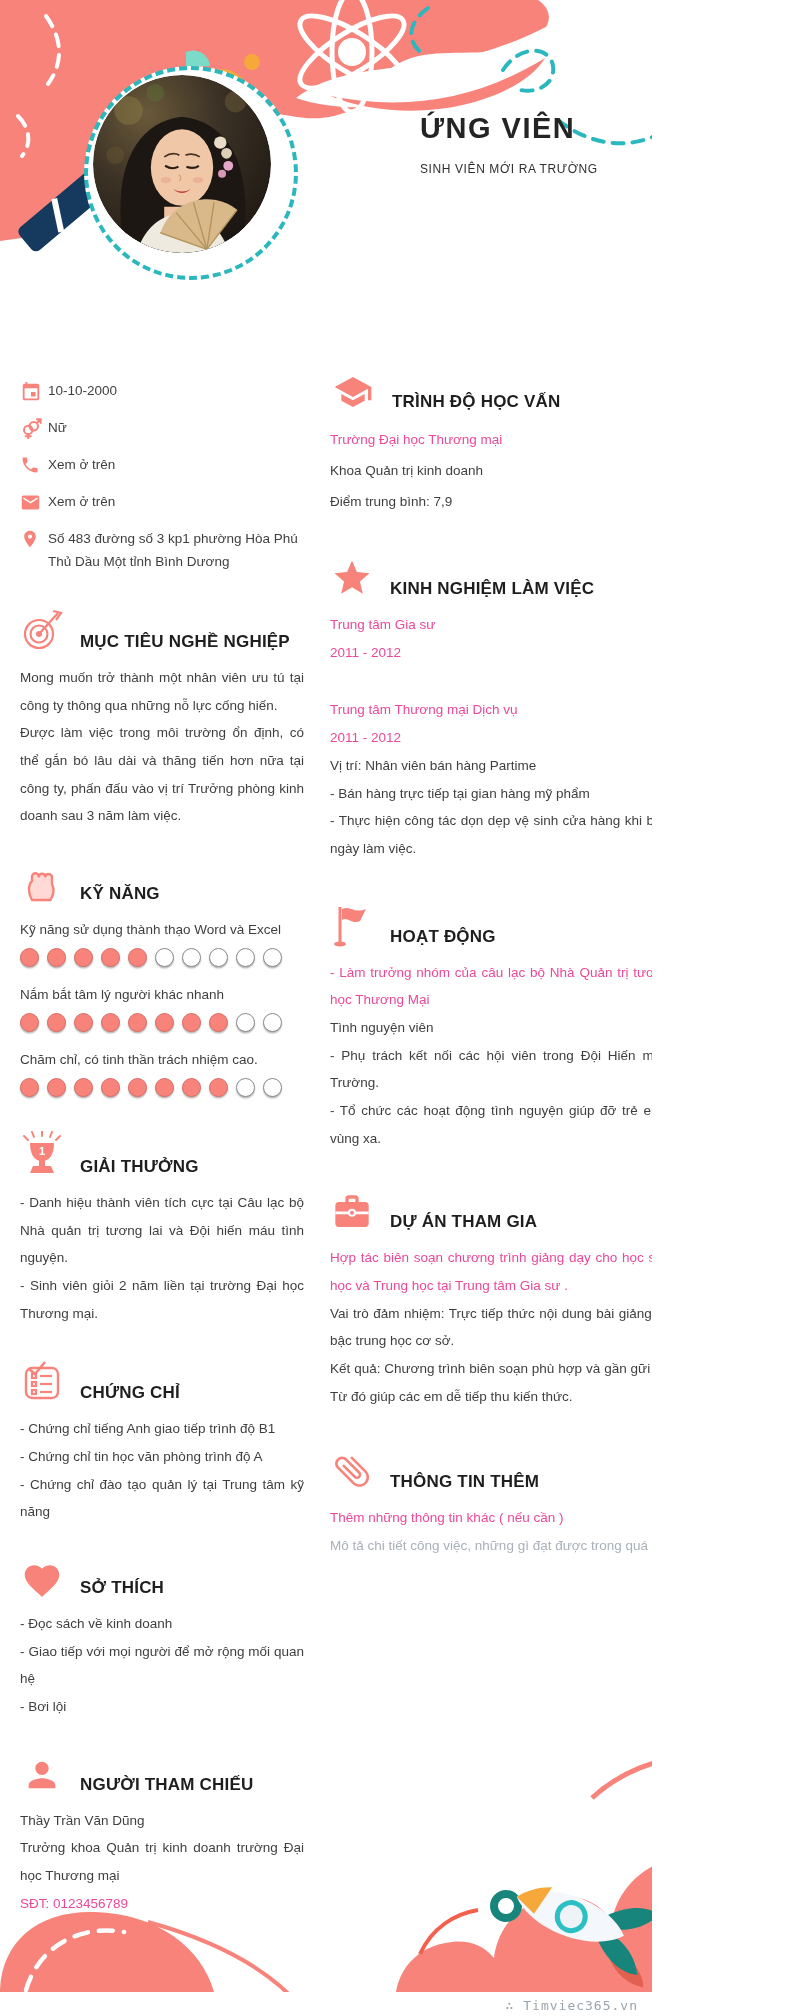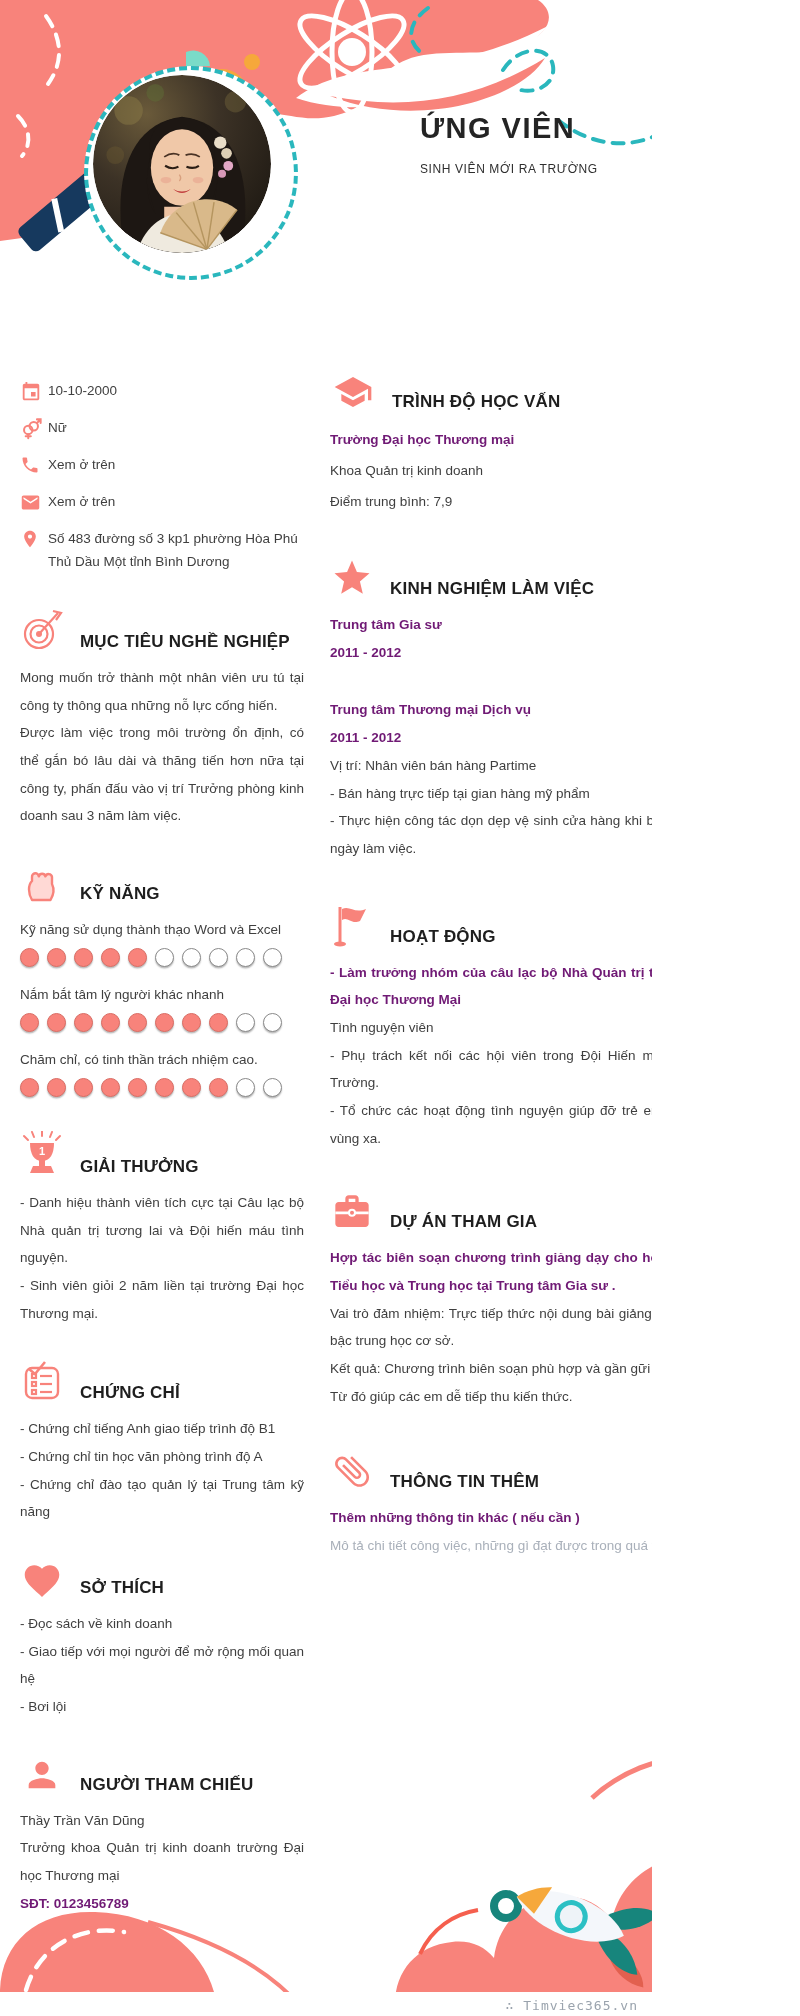--- a/index.html
+++ b/index.html
@@ -22,21 +22,21 @@
   .left-col{position:absolute;left:20px;top:380px;width:284px;}
   .right-col{position:absolute;left:330px;top:372px;width:452px;}
   .info-row{display:flex;align-items:flex-start;gap:6px;margin-bottom:14px;font-size:13.5px;line-height:1.7;}
   .info-row .i-icon{flex:0 0 22px;height:22px;margin-top:1px;}
   .sec-head{display:flex;align-items:flex-end;gap:16px;margin:34px 0 12px;}
   .sec-head .sec-icon{flex:0 0 44px;display:flex;justify-content:center;}
   .sec-head h2{margin:0;font-size:17px;letter-spacing:.2px;color:#1e1e1e;font-weight:bold;}
   .right-col .sec-head{margin-top:40px;}
   .right-col .sec-head.first{margin-top:0;}
   p.line{margin:0;font-size:13.5px;line-height:2.05;text-align:justify;}
-  .b{font-weight:bold;color:#701a75;}
+  .b{font-weight:normal;color:#ec4899;}
   .muted{color:var(--muted);}
   .skill-label{margin:18px 0 11px;font-size:13.5px;}
   .dots{display:flex;gap:8px;margin-bottom:20px;}
   .dot{width:19px;height:19px;border-radius:50%;background:#fff;border:1px solid #8a8a8a;
        box-shadow:0 1.5px 1.5px rgba(0,0,0,.28);box-sizing:border-box;}
   .dot.filled{background:var(--coral);border-color:#db6d64;}
   .job{margin-bottom:30px;}
   .edu-line{font-size:13.5px;line-height:2.3;}
   .watermark{position:absolute;right:14px;bottom:3px;font-family:"DejaVu Sans Mono","Liberation Mono",monospace;
              font-size:13px;letter-spacing:1px;color:var(--watermark);}

